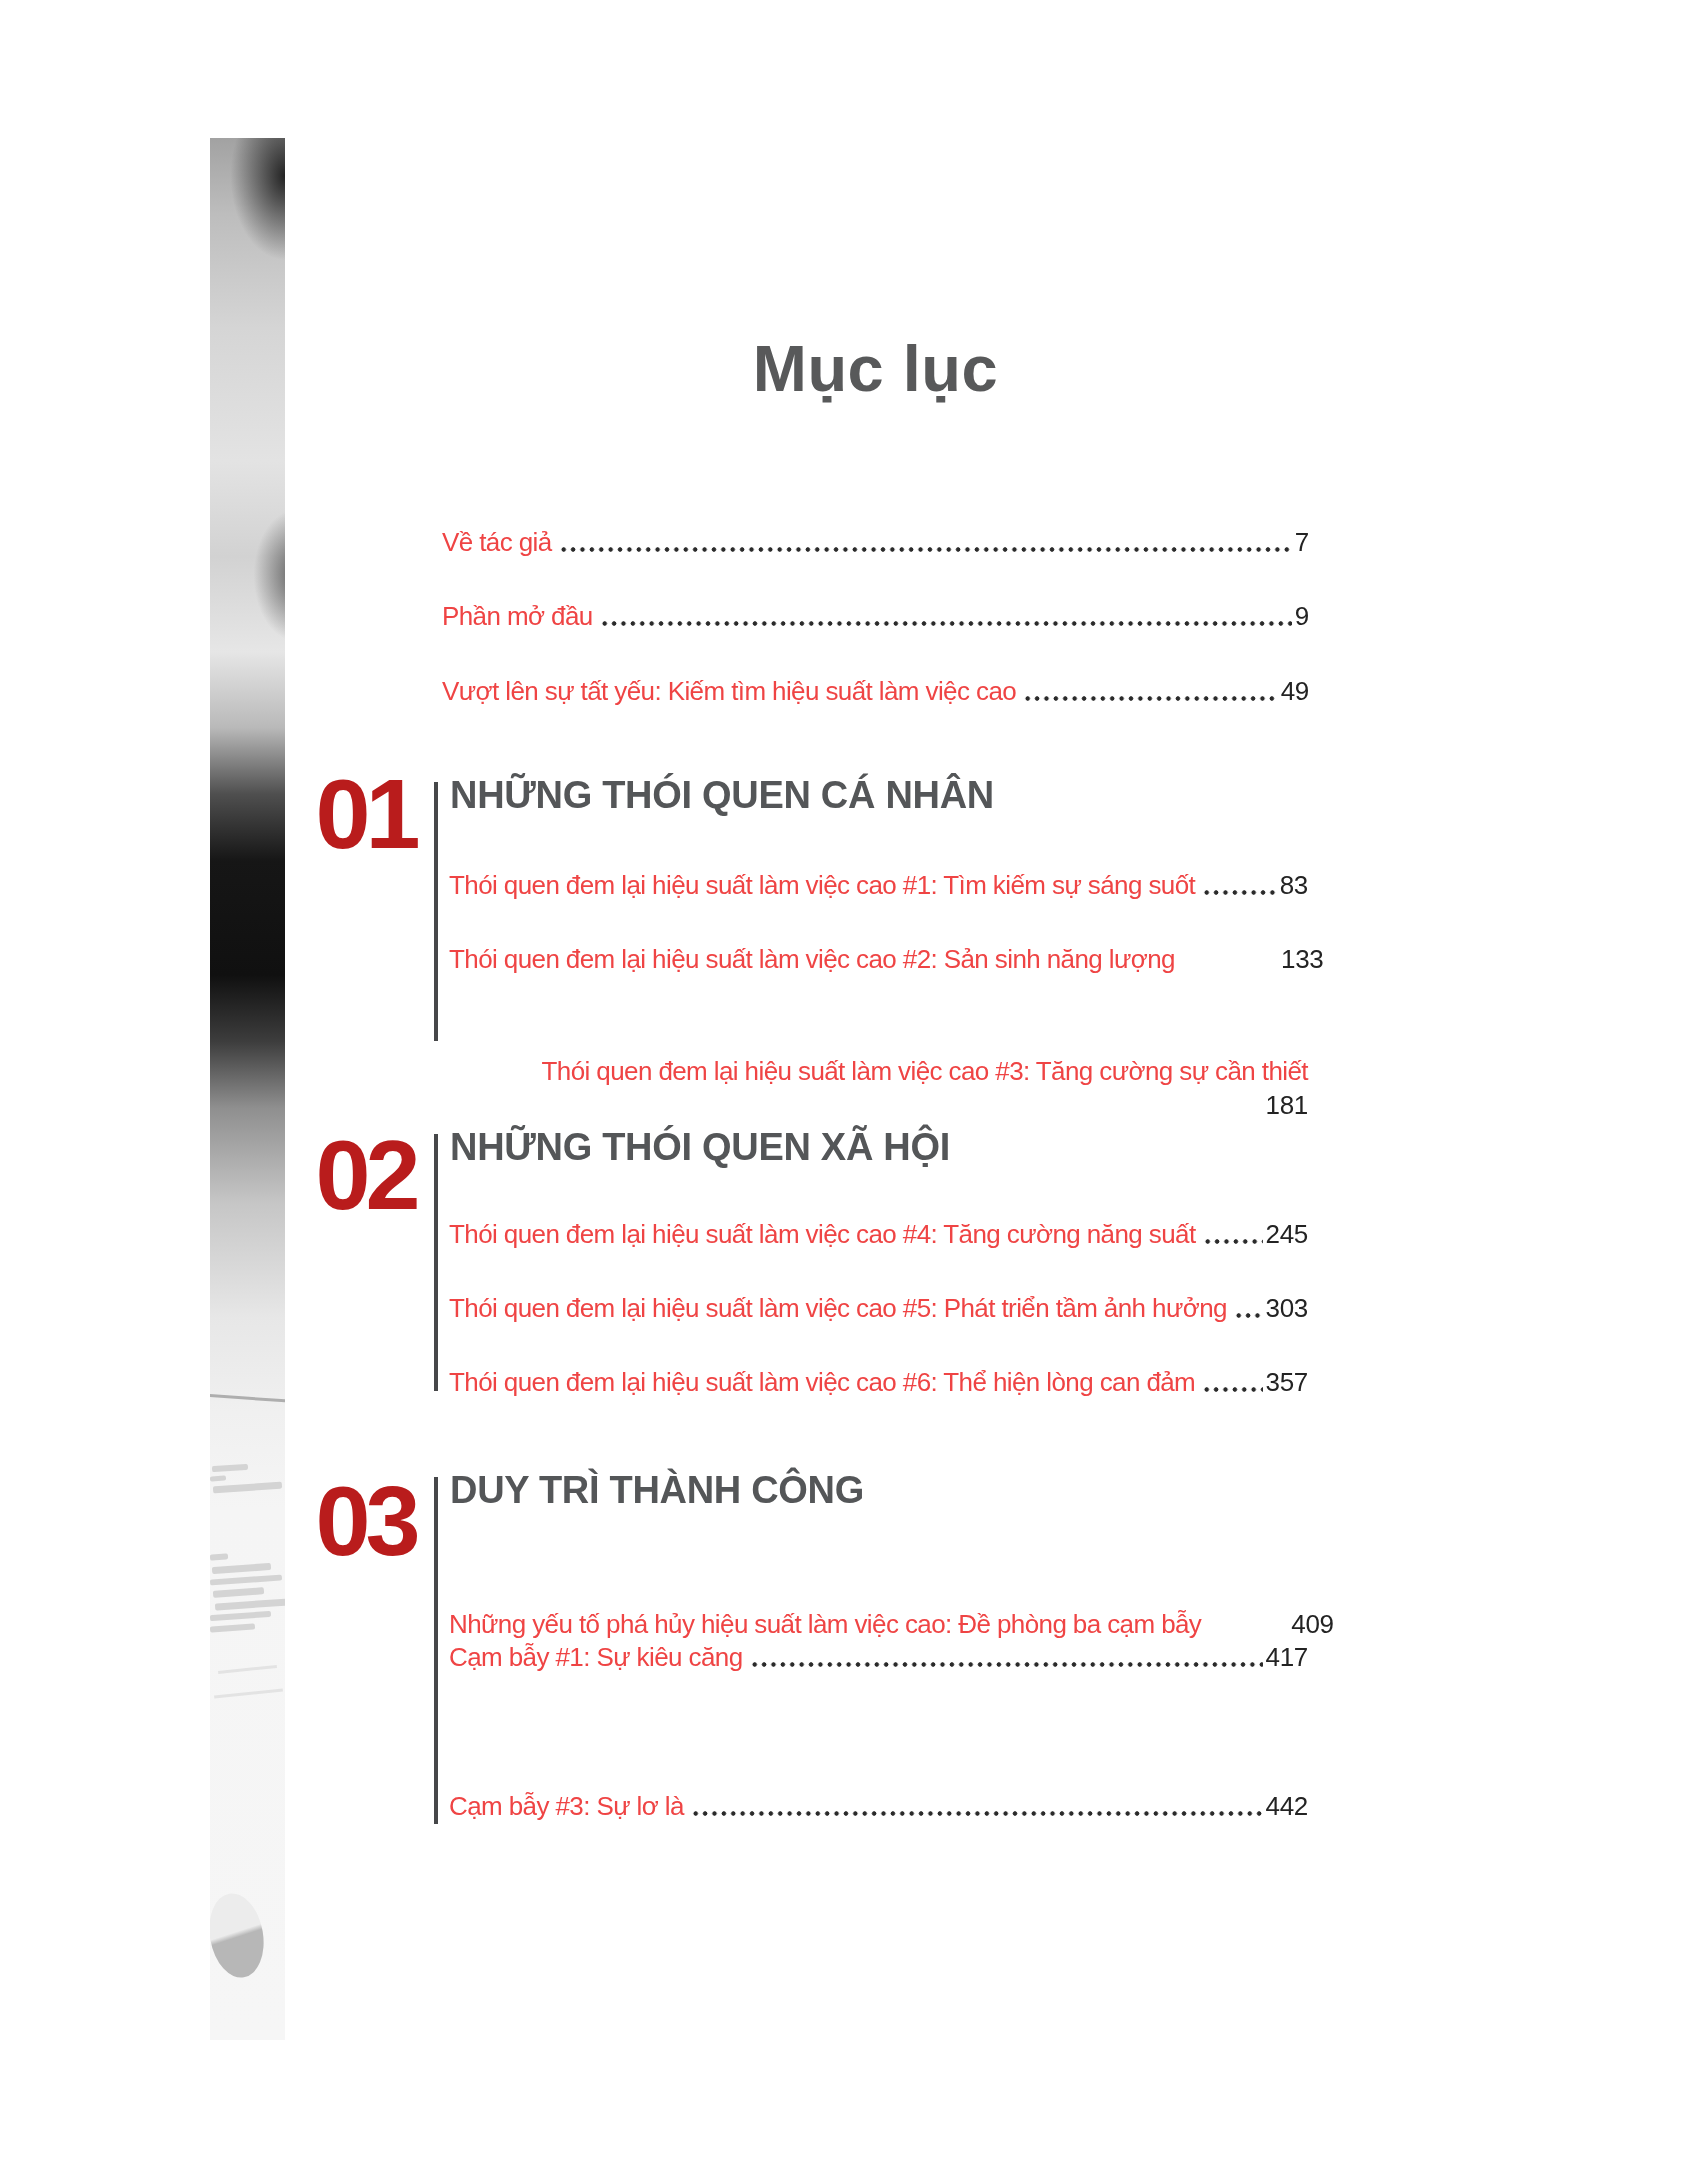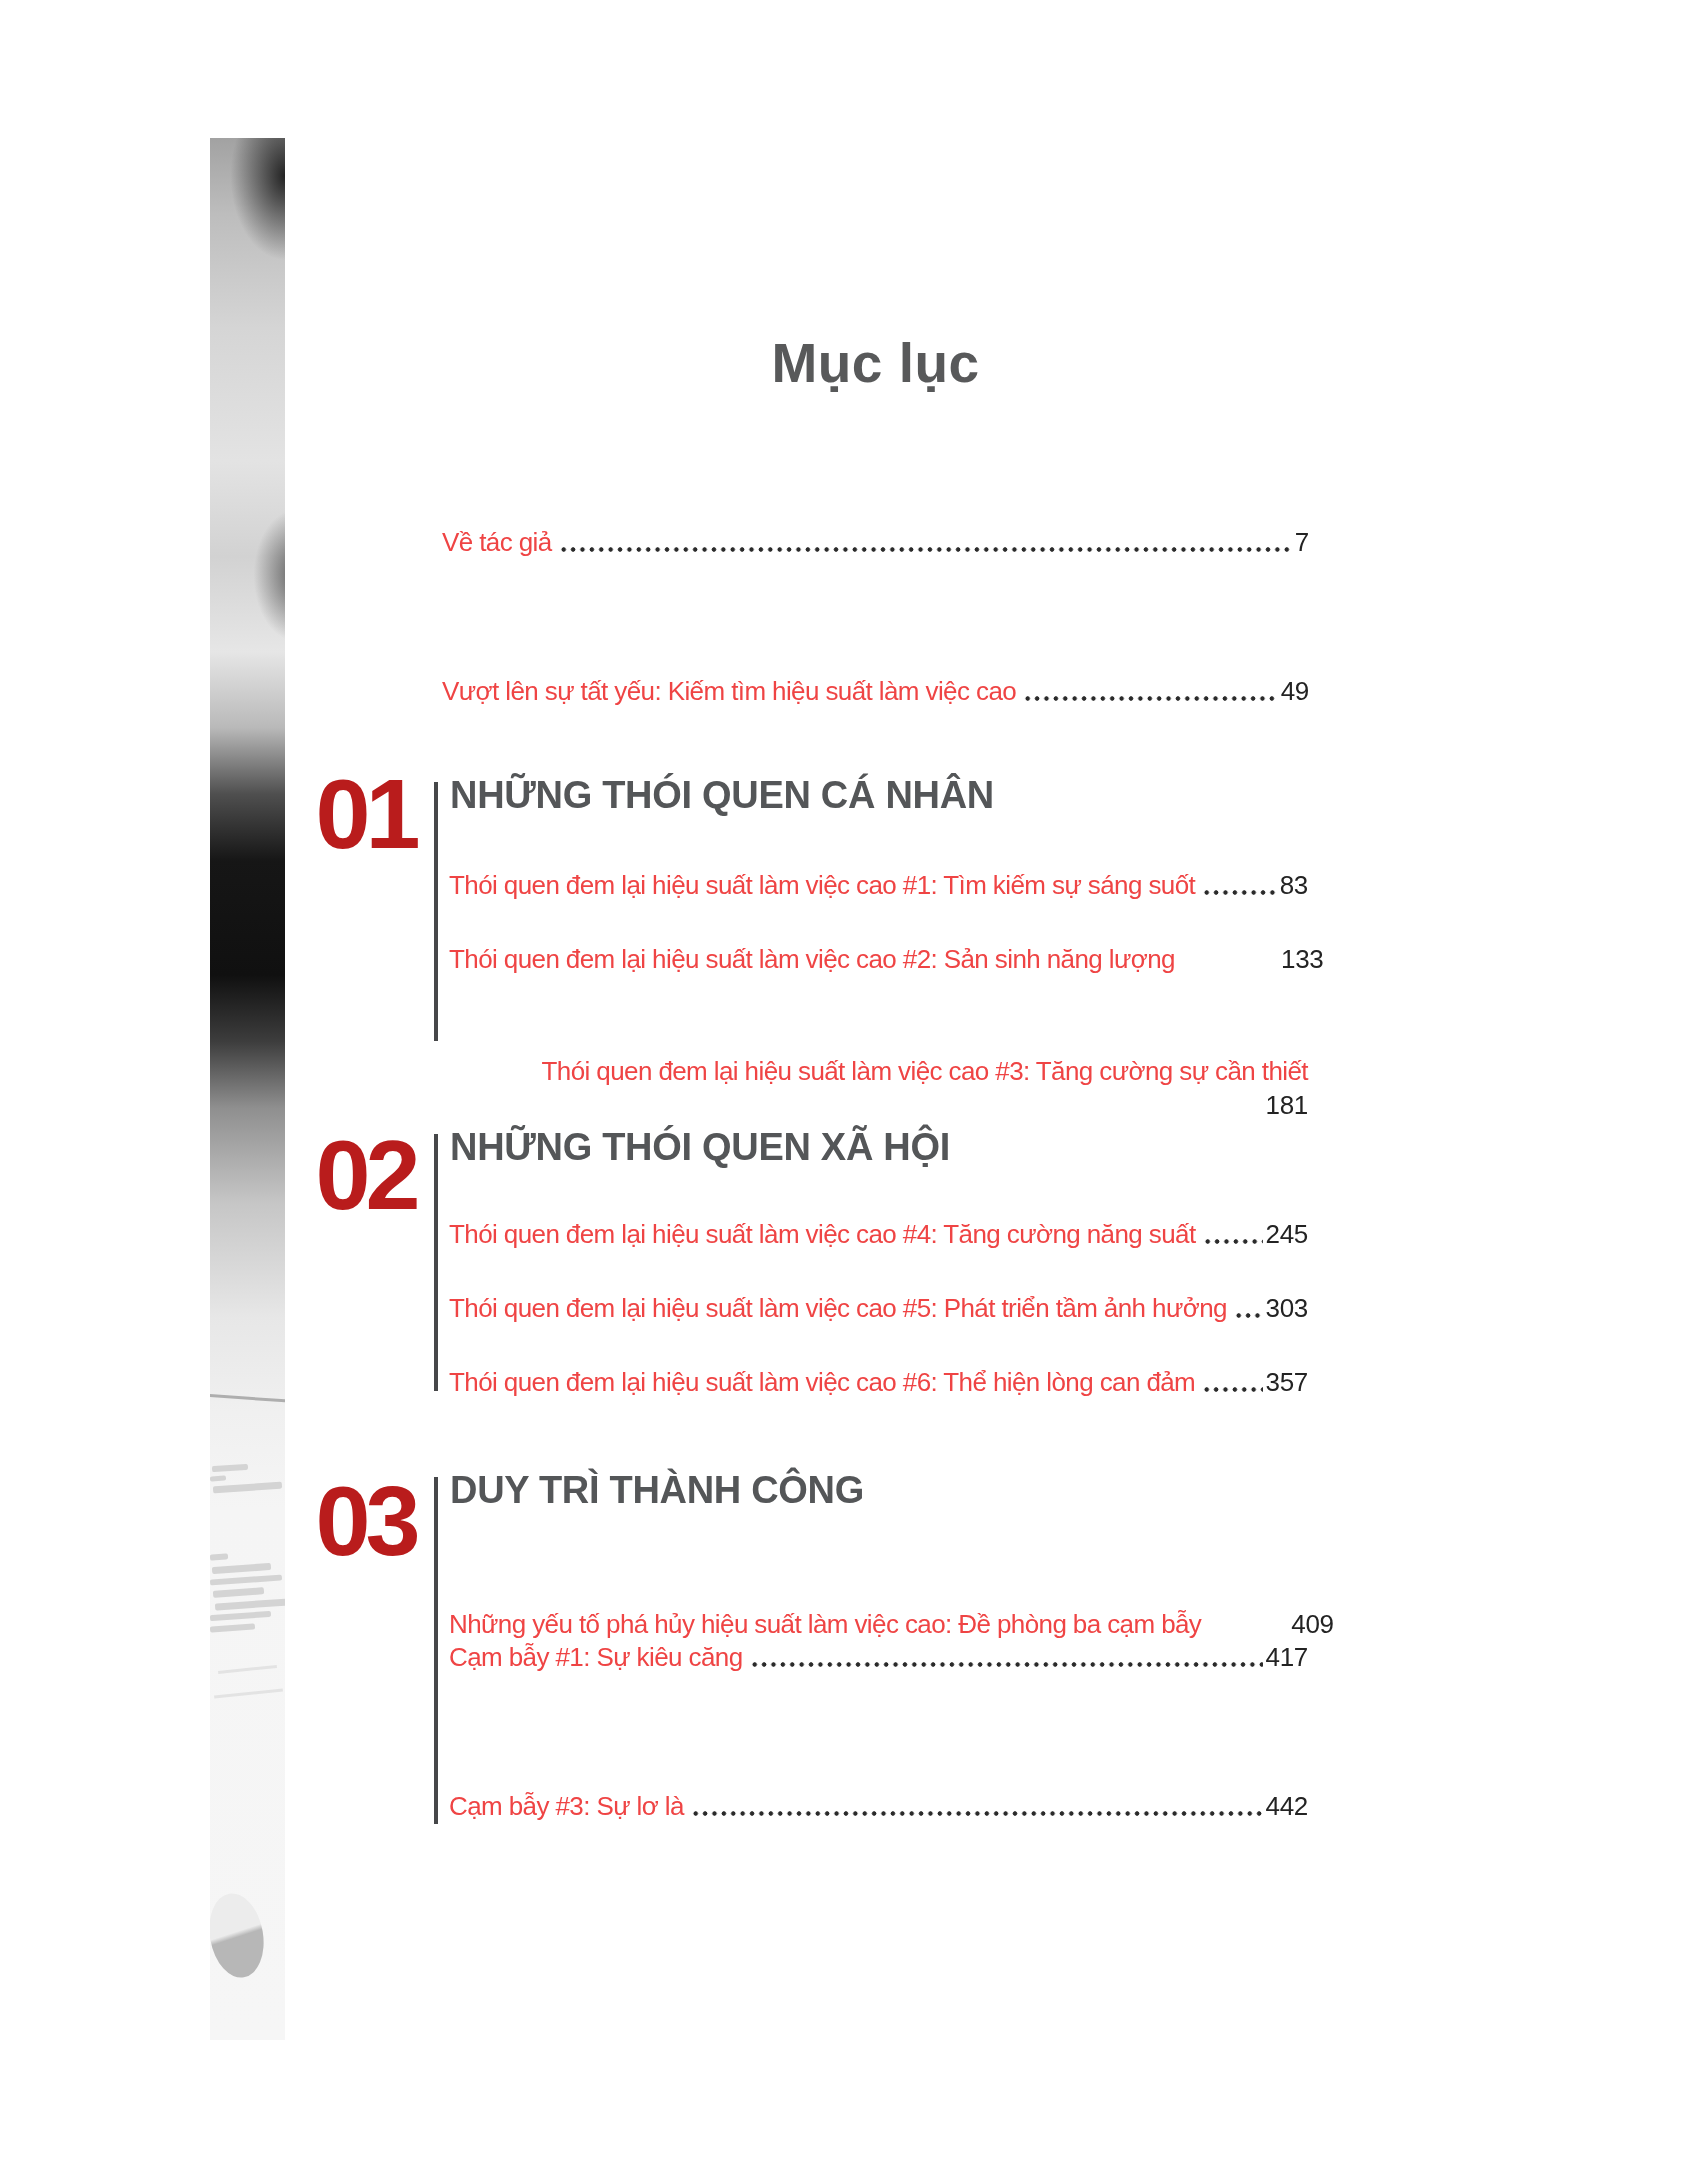--- a/index.html
+++ b/index.html
@@ -36,21 +36,21 @@
   .sc1{left:8px;top:1530px;width:59px;}
   .sc2{left:4px;top:1554px;width:69px;}
   .pie{
     position:absolute;left:0;top:1755px;width:53px;height:85px;border-radius:50%;
     background:linear-gradient(172deg,#ececec 46%,#b7b7b7 52%);transform:rotate(-10deg);
   }
 
   
   .title{
     position:absolute;left:442px;width:867px;top:333px;text-align:center;
-    font-size:55px;font-weight:700;color:#58595a;letter-spacing:0.5px;line-height:1.1;
+    font-size:65px;font-weight:700;color:#58595a;letter-spacing:0.5px;line-height:1.1;
   }
 
   
   .row{position:absolute;display:flex;align-items:flex-end;height:32px;}
   .row.fm{left:442px;width:867px;}
   .row.ent{left:449px;width:859px;}
   .label{font-size:26px;letter-spacing:-0.6px;white-space:nowrap;color:#ef4444;line-height:1.15;}
   .pagenum{font-size:26px;letter-spacing:-0.3px;flex:0 0 auto;color:#232323;line-height:1.15;}
   .dots{
     flex:1 1 auto;min-width:0;height:24px;margin:0 3px 4px 7px;align-self:flex-end;
@@ -99,20 +99,25 @@
     <div class="scribble sc2"></div>
     <div class="pie"></div>
   </div>
 
   <div class="title">Mục lục</div>
 
   <div class="row fm r-fm0">
     <span class="label">Về tác giả</span>
     <span class="dots"></span>
     <span class="pagenum">7</span>
+  </div>
+  <div class="row fm r-fm1">
+    <span class="label">Phần mở đầu</span>
+    <span class="dots"></span>
+    <span class="pagenum">9</span>
   </div>
   <div class="row fm r-fm2">
     <span class="label">Vượt lên sự tất yếu: Kiếm tìm hiệu suất làm việc cao</span>
     <span class="dots"></span>
     <span class="pagenum">49</span>
   </div>
 
   <div class="secnum n1">01</div>
   <div class="secbar b1"></div>
   <div class="sechead h1">NHỮNG THÓI QUEN CÁ NHÂN</div>

